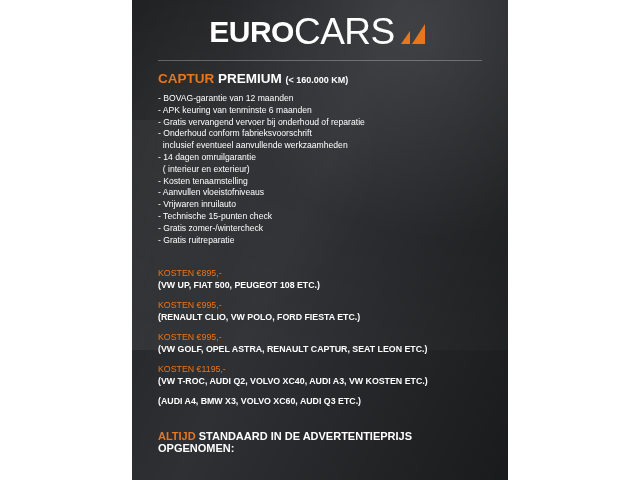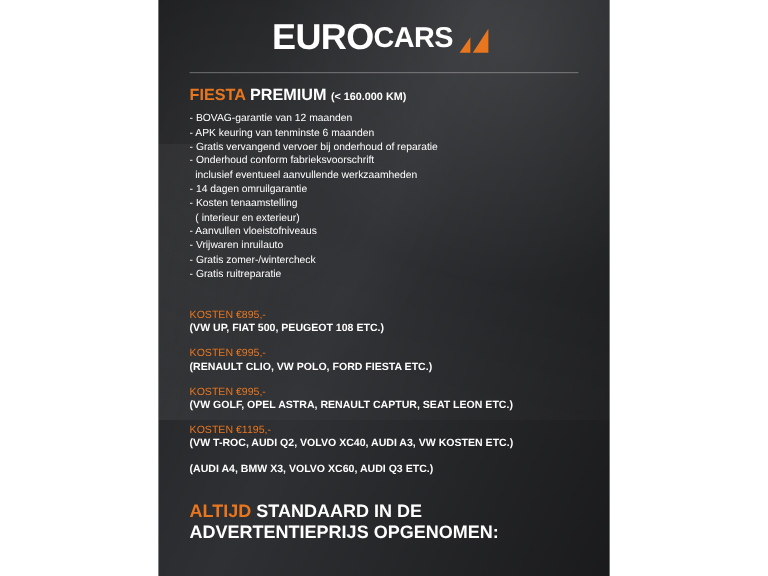--- a/index.html
+++ b/index.html
@@ -68,22 +68,22 @@
     align-items: center;
     letter-spacing: -0.5px;
   }
   .logo .euro {
     color: #ffffff;
     font-size: 30px;
     font-weight: 700;
   }
   .logo .cars {
     color: #ffffff;
-    font-size: 24px;
-    font-weight: 700;
+    font-size: 37px;
+    font-weight: 400;
   }
   .logo .mark {
     margin-left: 6px;
     position: relative;
     width: 30px;
     height: 24px;
   }
   .logo .mark .bar {
     position: absolute;
     bottom: 0;
@@ -146,21 +146,21 @@
     font-size: 8.8px;
     font-weight: 700;
     line-height: 11.5px;
   }
 
   
   .footer {
     margin-top: 22px;
   }
   .footer .headline {
-    font-size: 15px;
+    font-size: 11px;
     font-weight: 700;
     color: #ffffff;
     margin-bottom: 9px;
   }
   .footer .headline .altijd { color: #e8761f; }
 </style>
 </head>
 <body>
 
 <div class="page">
@@ -174,36 +174,37 @@
           <span class="mark">
             <span class="bar b1"></span>
             <span class="bar b2"></span>
           </span>
         </div>
       </div>
 
       <div class="rule"></div>
 
       <div class="title-row">
-        <span class="pakket">FIESTA</span>
+        <span class="pakket">CAPTUR</span>
         <span>PREMIUM</span>
         <span class="km">(&lt; 160.000 KM)</span>
       </div>
 
       <ul class="features">
         <li>- BOVAG-garantie van 12 maanden</li>
         <li>- APK keuring van tenminste 6 maanden</li>
         <li>- Gratis vervangend vervoer bij onderhoud of reparatie</li>
         <li>- Onderhoud conform fabrieksvoorschrift</li>
         <li>  inclusief eventueel aanvullende werkzaamheden</li>
         <li>- 14 dagen omruilgarantie</li>
+        <li>  ( interieur en exterieur)</li>
         <li>- Kosten tenaamstelling</li>
-        <li>  ( interieur en exterieur)</li>
         <li>- Aanvullen vloeistofniveaus</li>
         <li>- Vrijwaren inruilauto</li>
+        <li>- Technische 15-punten check</li>
         <li>- Gratis zomer-/wintercheck</li>
         <li>- Gratis ruitreparatie</li>
       </ul>
 
       <div class="prices">
         <div class="price-block">
           <div class="kosten">KOSTEN €895,-</div>
           <div class="models">(VW UP, FIAT 500, PEUGEOT 108 ETC.)</div>
         </div>
         <div class="price-block">

